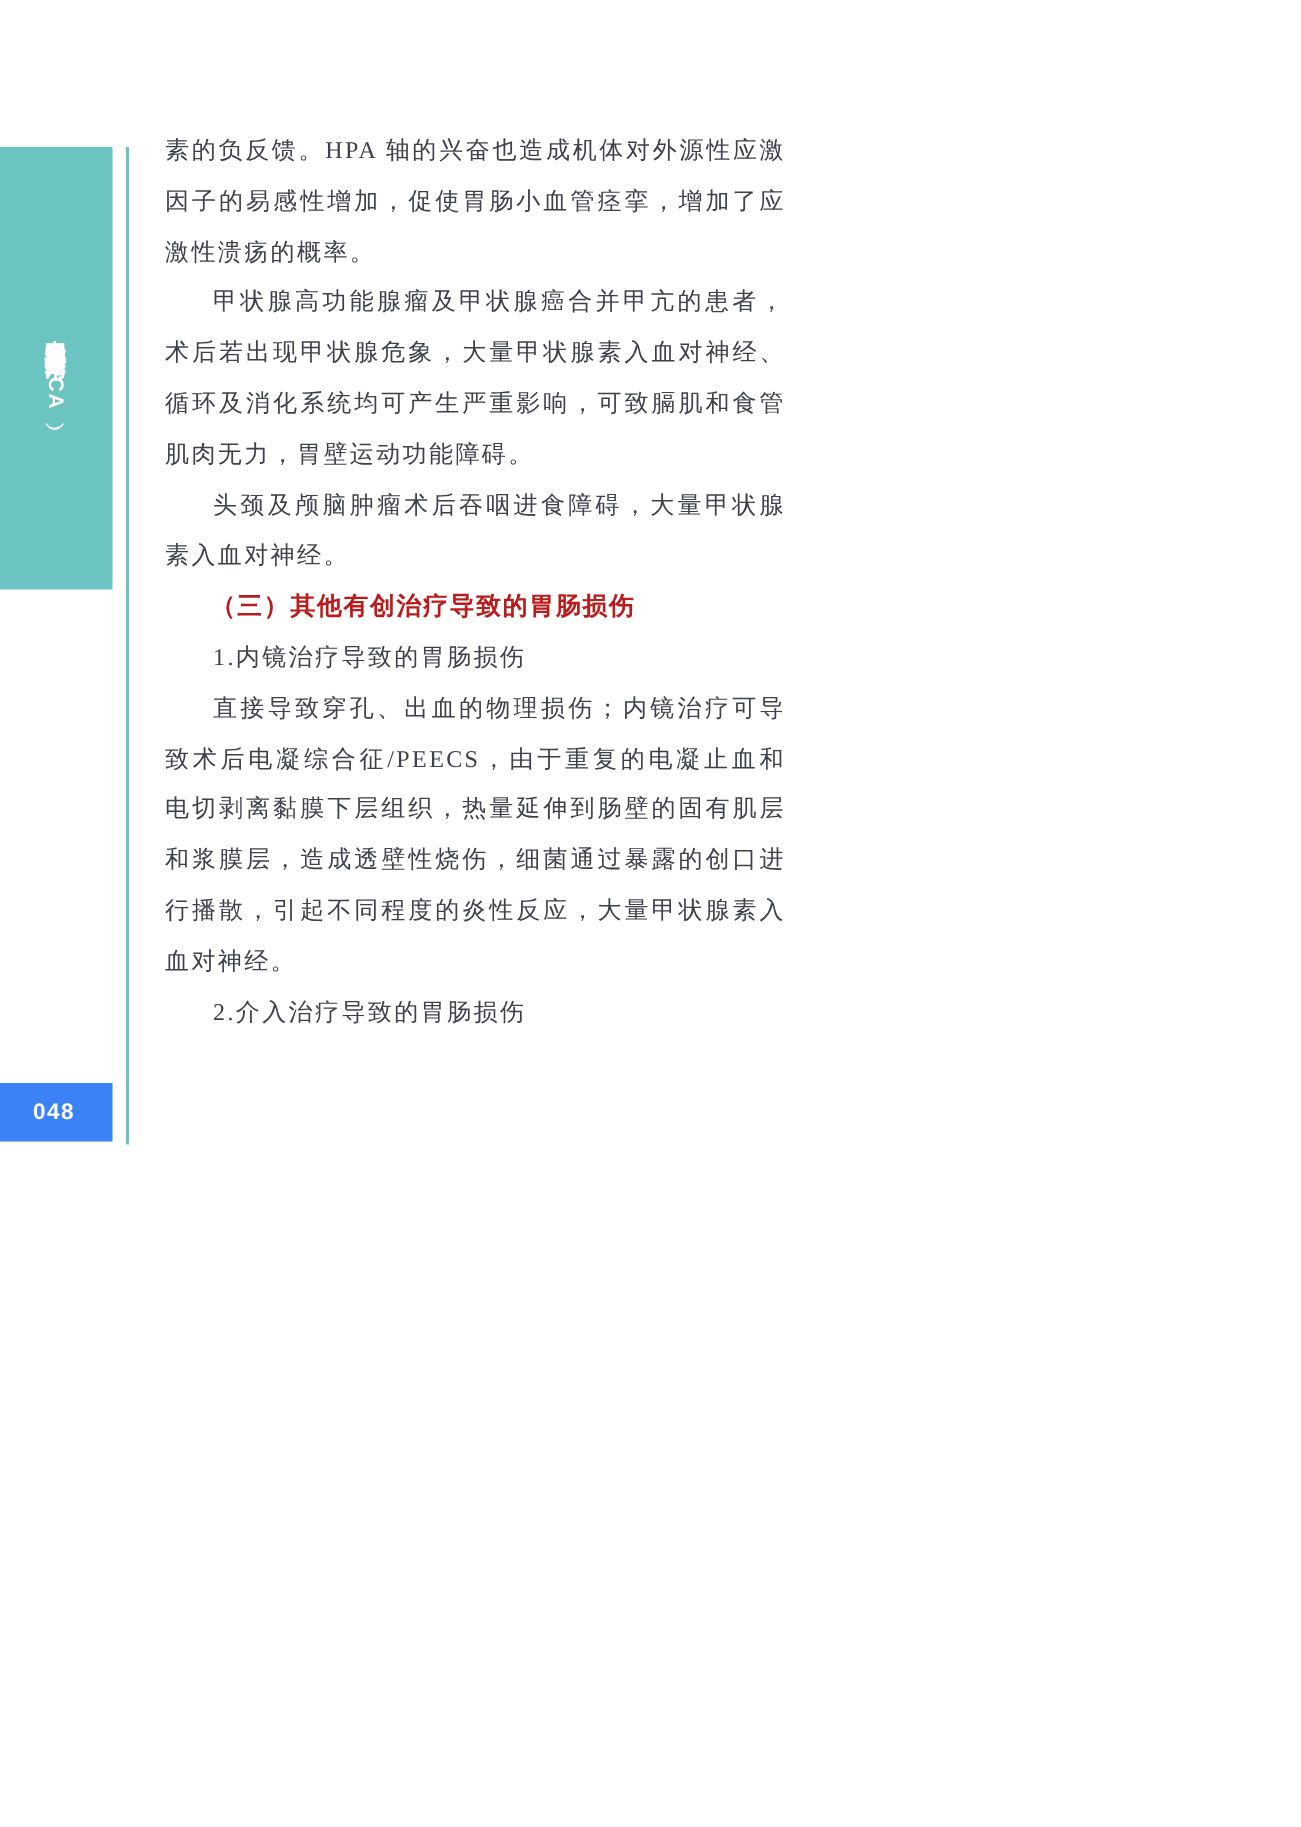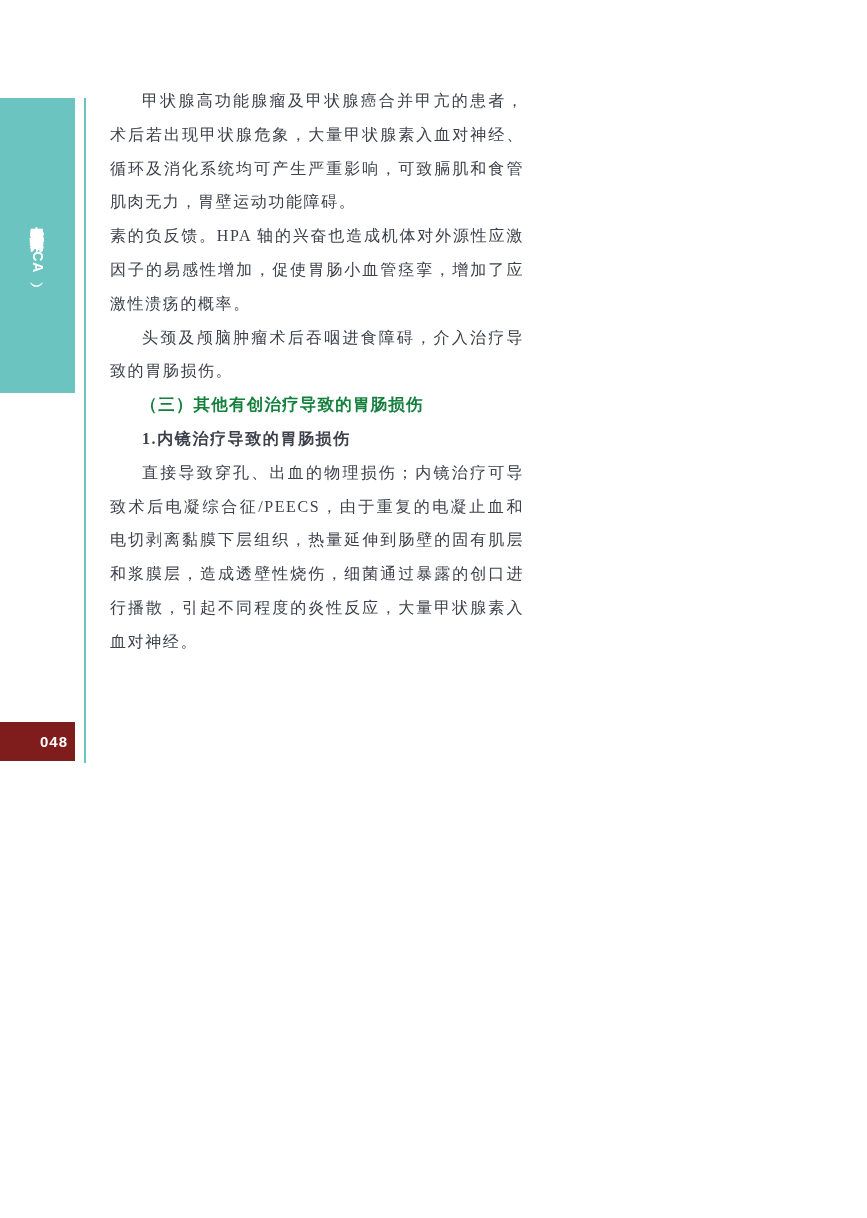--- a/index.html
+++ b/index.html
@@ -47,73 +47,74 @@
     height: 665px;
     background: #6cc4c1;
   }
   
   .page-badge {
     position: absolute;
     left: 0;
     top: 722px;
     width: 75px;
     height: 39px;
-    background: #7f1d1d;
+    background: #3b82f6;
     color: #ffffff;
     font-family: "Liberation Sans", sans-serif;
     font-weight: bold;
     font-size: 15px;
     letter-spacing: 1px;
     display: flex;
     align-items: center;
     justify-content: flex-end;
-    padding-right: 7px;
+    padding-right: 25px;
   }
   
   .content {
     position: absolute;
     left: 110px;
     top: 84px;
     width: 414px;
     color: #3d414b;
     font-size: 16px;
     line-height: 33.8px;
     letter-spacing: 1.6px;
     text-align: justify;
   }
   .para { text-indent: 2em; }
   .para.no-indent { text-indent: 0; }
   .section-heading {
-    color: #15803d;
+    color: #b91c1c;
     font-family: "Liberation Sans", sans-serif;
     font-weight: bold;
     font-size: 16.5px;
     text-indent: 1.85em;
     letter-spacing: 1.2px;
     text-align: left;
   }
-  .subitem { text-indent: 2em; text-align: left; font-weight: bold; }
+  .subitem { text-indent: 2em; text-align: left; }
 </style>
 </head>
 <body>
 
 <div class="page">
 
   <div class="sidebar-tab">
     <span class="sidebar-title">中国肿瘤整合诊治技术指南（CACA）</span>
   </div>
 
   <div class="divider-rule"></div>
 
   <div class="page-badge">
     <span>048</span>
   </div>
 
   <div class="content">
+    <p class="para no-indent">素的负反馈。HPA 轴的兴奋也造成机体对外源性应激因子的易感性增加，促使胃肠小血管痉挛，增加了应激性溃疡的概率。</p>
     <p class="para">甲状腺高功能腺瘤及甲状腺癌合并甲亢的患者，术后若出现甲状腺危象，大量甲状腺素入血对神经、循环及消化系统均可产生严重影响，可致膈肌和食管肌肉无力，胃壁运动功能障碍。</p>
-    <p class="para no-indent">素的负反馈。HPA 轴的兴奋也造成机体对外源性应激因子的易感性增加，促使胃肠小血管痉挛，增加了应激性溃疡的概率。</p>
-    <p class="para">头颈及颅脑肿瘤术后吞咽进食障碍，介入治疗导致的胃肠损伤。</p>
+    <p class="para">头颈及颅脑肿瘤术后吞咽进食障碍，大量甲状腺素入血对神经。</p>
     <p class="section-heading">（三）其他有创治疗导致的胃肠损伤</p>
     <p class="subitem">1.内镜治疗导致的胃肠损伤</p>
     <p class="para">直接导致穿孔、出血的物理损伤；内镜治疗可导致术后电凝综合征/PEECS，由于重复的电凝止血和电切剥离黏膜下层组织，热量延伸到肠壁的固有肌层和浆膜层，造成透壁性烧伤，细菌通过暴露的创口进行播散，引起不同程度的炎性反应，大量甲状腺素入血对神经。</p>
+    <p class="subitem">2.介入治疗导致的胃肠损伤</p>
   </div>
 
 </div>
 
 </body></html>

